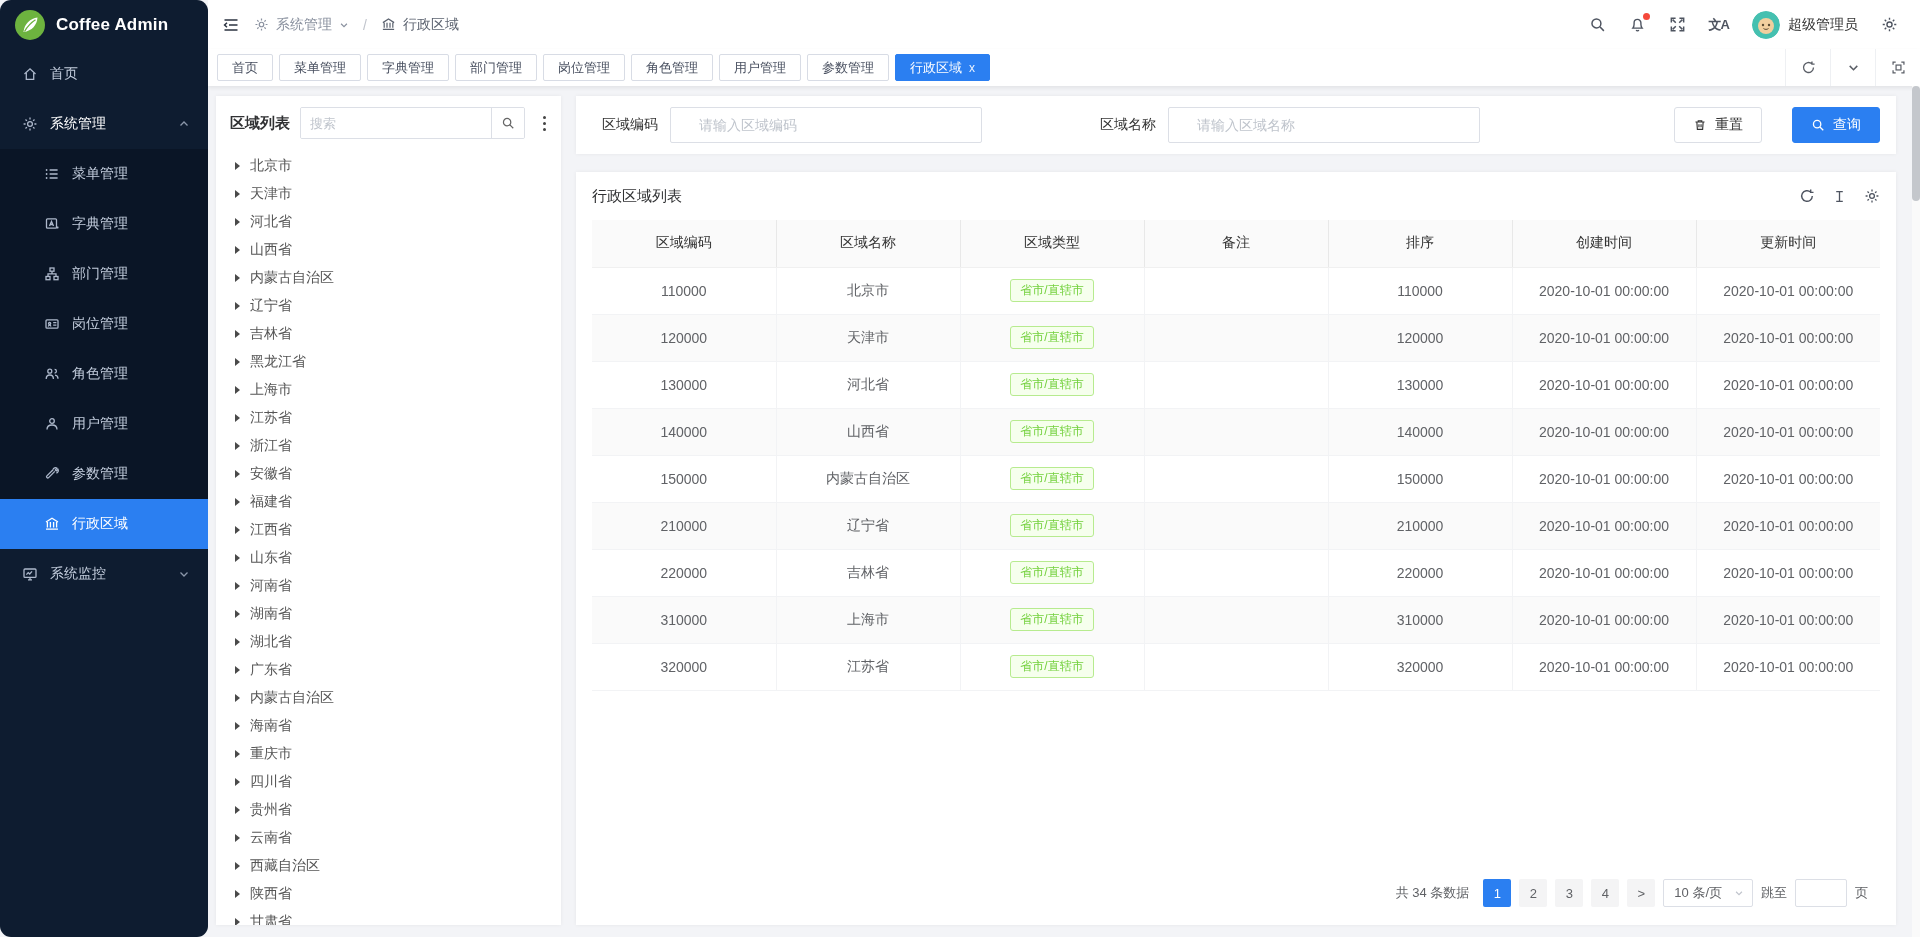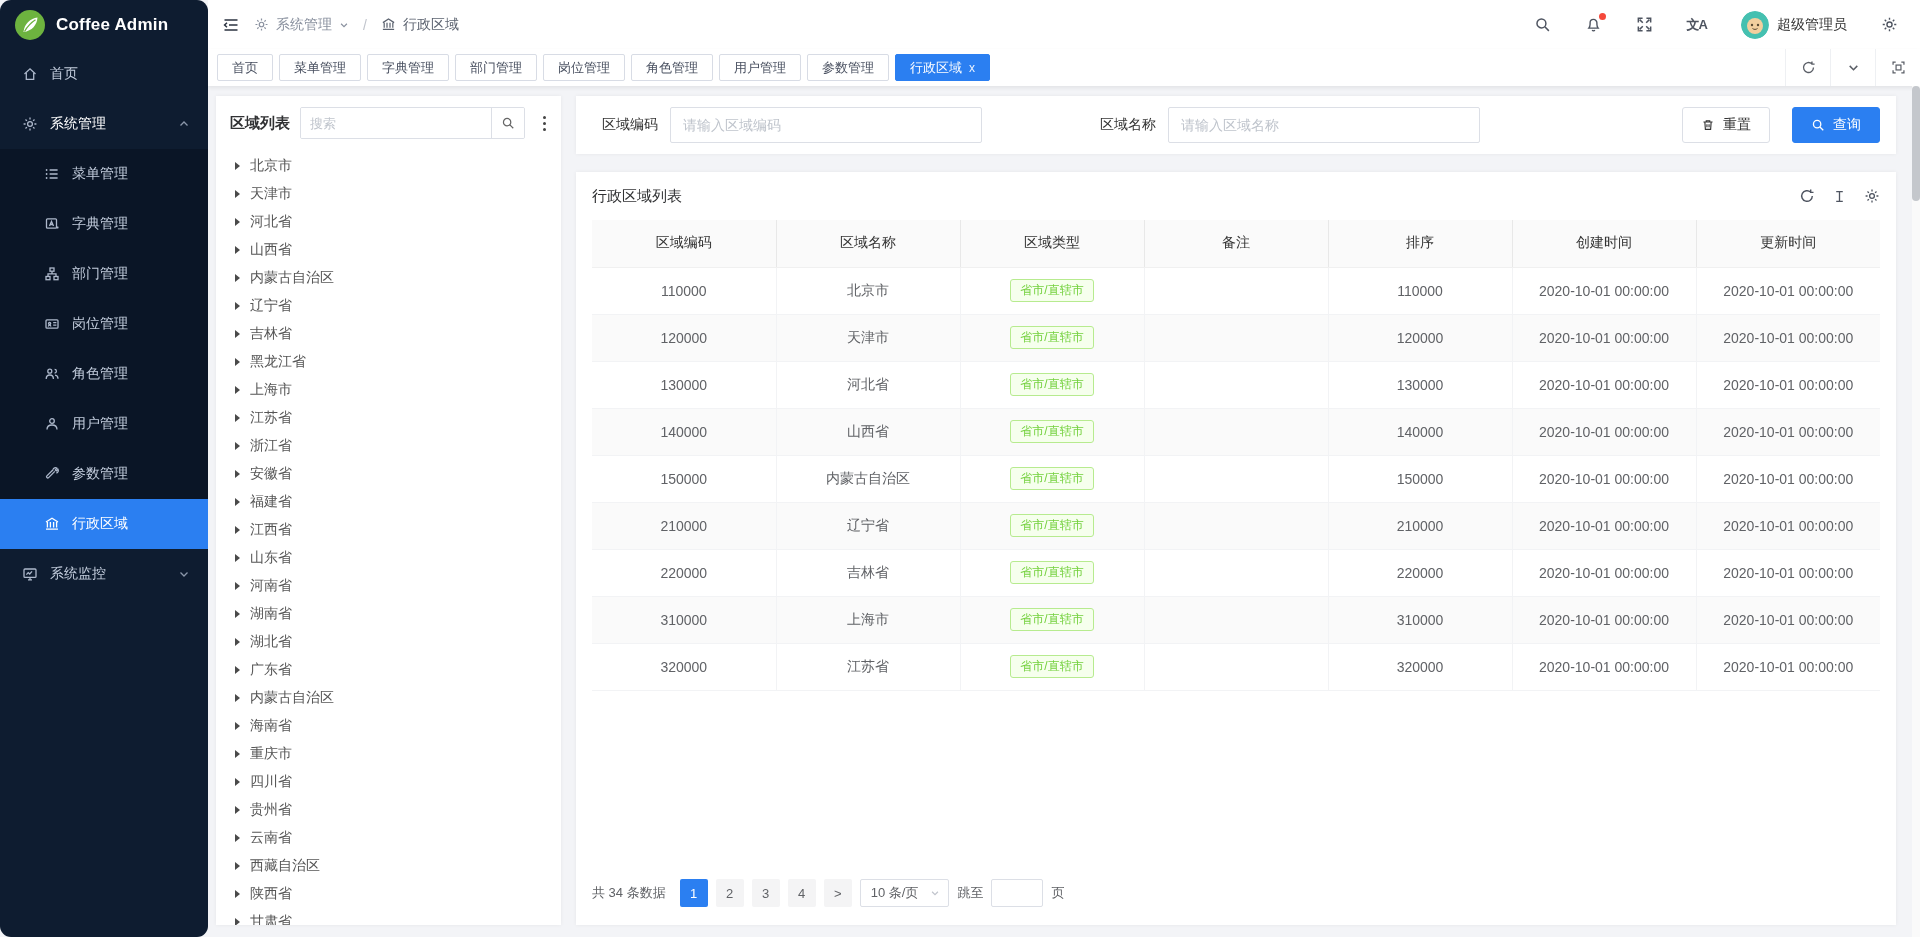--- a/index.html
+++ b/index.html
@@ -22,21 +22,21 @@
   .menu-row.active .mi { color:#fff; }
 
   
   .main { flex:1; display:flex; flex-direction:column; min-width:0; position:relative; }
 
   .topbar { height:49px; background:#fff; display:flex; align-items:center; gap:14px; padding:0 22px 0 14px; flex-shrink:0; }
   .fold { color:#2b3340; cursor:pointer; }
   .crumb { display:flex; align-items:center; gap:7px; color:#8a919f; cursor:pointer; }
   .crumb.current { color:#5c6370; cursor:default; }
   .crumb-sep { color:#c0c4cc; }
-  .topbar-right { margin-left:auto; display:flex; align-items:center; gap:34px; color:#4e5460; }
+  .topbar-right { margin-left:auto; display:flex; align-items:center; gap:23px; color:#4e5460; }
   .tb-icon { cursor:pointer; position:relative; }
   .bell-dot { position:absolute; top:-3px; right:-4px; width:7px; height:7px; border-radius:50%; background:#f5483b; }
   .translate { font-size:13px; font-weight:bold; color:#4e5460; letter-spacing:-1px; }
   .userbox { display:flex; align-items:center; gap:8px; cursor:pointer; }
   .avatar { width:28px; height:28px; border-radius:50%; overflow:hidden; flex-shrink:0; }
   .username { color:#333; }
 
   .tabbar { height:37px; background:#fff; display:flex; align-items:center; padding-left:9px; box-shadow:0 2px 4px rgba(0,0,0,.07); position:relative; z-index:3; flex-shrink:0; }
   .tab { height:27px; display:flex; align-items:center; gap:7px; padding:0 14px; border:1px solid #d8dce5; border-radius:2px; margin-right:6px; font-size:13px; color:#495060; background:#fff; cursor:pointer; white-space:nowrap; }
   .tab.active { background:#2b7ff1; border-color:#2b7ff1; color:#fff; }
@@ -57,44 +57,44 @@
   .kebab i { width:3px; height:3px; border-radius:50%; background:#444; }
   .tree-list { padding:4px 10px; overflow:hidden; }
   .tree-item { height:28px; display:flex; align-items:center; gap:10px; padding-left:9px; color:#555; cursor:pointer; }
   .tree-caret { width:0; height:0; border-left:5px solid #4a4a4a; border-top:4px solid transparent; border-bottom:4px solid transparent; flex-shrink:0; }
 
   
   .main-col { flex:1; display:flex; flex-direction:column; gap:18px; min-width:0; }
 
   .filter-card { background:#fff; height:58px; display:flex; align-items:center; padding:0 16px 0 26px; box-shadow:0 0 4px rgba(0,0,0,.06); flex-shrink:0; }
   .f-label { color:#333; margin-right:12px; white-space:nowrap; }
-  .f-input { width:312px; height:36px; border:1px solid #dcdfe6; border-radius:2px; padding:0 12px; font-size:14px; color:#333; outline:none; font-family:inherit; }
+  .f-input { width:312px; height:36px; border:1px solid #dcdfe6; border-radius:2px; padding:0 28px; font-size:14px; color:#333; outline:none; font-family:inherit; }
   .f-input::placeholder, .tree-search input::placeholder, .jump-input::placeholder { color:#bfc4cc; }
   .group2 { margin-left:118px; }
-  .filter-buttons { margin-left:auto; display:flex; gap:22px; }
+  .filter-buttons { margin-left:auto; display:flex; gap:30px; }
   .btn { height:36px; display:inline-flex; align-items:center; gap:8px; padding:0 18px; border-radius:3px; font-size:14px; cursor:pointer; white-space:nowrap; }
   .btn-plain { border:1px solid #dcdfe6; background:#fff; color:#333; }
   .btn-primary { border:1px solid #2b7ff1; background:#2b7ff1; color:#fff; }
 
   .table-card { background:#fff; flex:1; display:flex; flex-direction:column; padding:0 16px 10px; box-shadow:0 0 4px rgba(0,0,0,.06); min-height:0; }
   .card-head { height:48px; display:flex; align-items:center; flex-shrink:0; }
   .card-title { font-size:15px; color:#303133; }
   .card-tools { margin-left:auto; display:flex; align-items:center; gap:17px; color:#4e5460; }
   .card-tools > * { cursor:pointer; }
 
   table { width:100%; border-collapse:collapse; table-layout:fixed; font-size:14px; }
   thead th { background:#fafafa; height:47px; font-weight:normal; color:#333; border-right:1px solid #e8e8e8; border-bottom:1px solid #f0f0f0; }
   thead th:last-child { border-right:none; }
   tbody td { height:47px; text-align:center; color:#606266; border-right:1px solid #f2f3f5; border-bottom:1px solid #f2f3f5; overflow:hidden; white-space:nowrap; }
   tbody td:last-child { border-right:none; }
   tbody tr:nth-child(even) { background:#fafafa; }
   .badge { display:inline-block; padding:3px 9px; font-size:12px; color:#73d13d; background:#f6ffed; border:1px solid #b7eb8f; border-radius:3px; line-height:1.3; }
 
   .spacer { flex:1; }
-  .pager { display:flex; align-items:center; gap:8px; padding:8px 12px 8px 0; font-size:13px; color:#606266; flex-shrink:0; }
+  .pager { display:flex; align-items:center; justify-content:flex-end; gap:8px; padding:8px 12px 8px 0; font-size:13px; color:#606266; flex-shrink:0; }
   .pager-total { margin-right:6px; }
   .page-btn { min-width:28px; height:28px; display:flex; align-items:center; justify-content:center; background:#f4f4f5; border-radius:2px; color:#606266; cursor:pointer; padding:0 4px; }
   .page-btn.active { background:#2b7ff1; color:#fff; }
   .page-size { height:28px; border:1px solid #dcdfe6; border-radius:2px; display:flex; align-items:center; gap:12px; padding:0 8px 0 10px; color:#606266; cursor:pointer; background:#fff; }
   .jump-input { width:52px; height:28px; border:1px solid #dcdfe6; border-radius:2px; outline:none; padding:0 6px; font-family:inherit; }
 
   .page-scrollbar { position:absolute; right:0; top:86px; bottom:0; width:8px; background:#fafafa; z-index:5; }
   .page-scroll-thumb { width:8px; height:115px; background:#c4c7cc; border-radius:4px; cursor:grab; }
 </style>
 </head>

